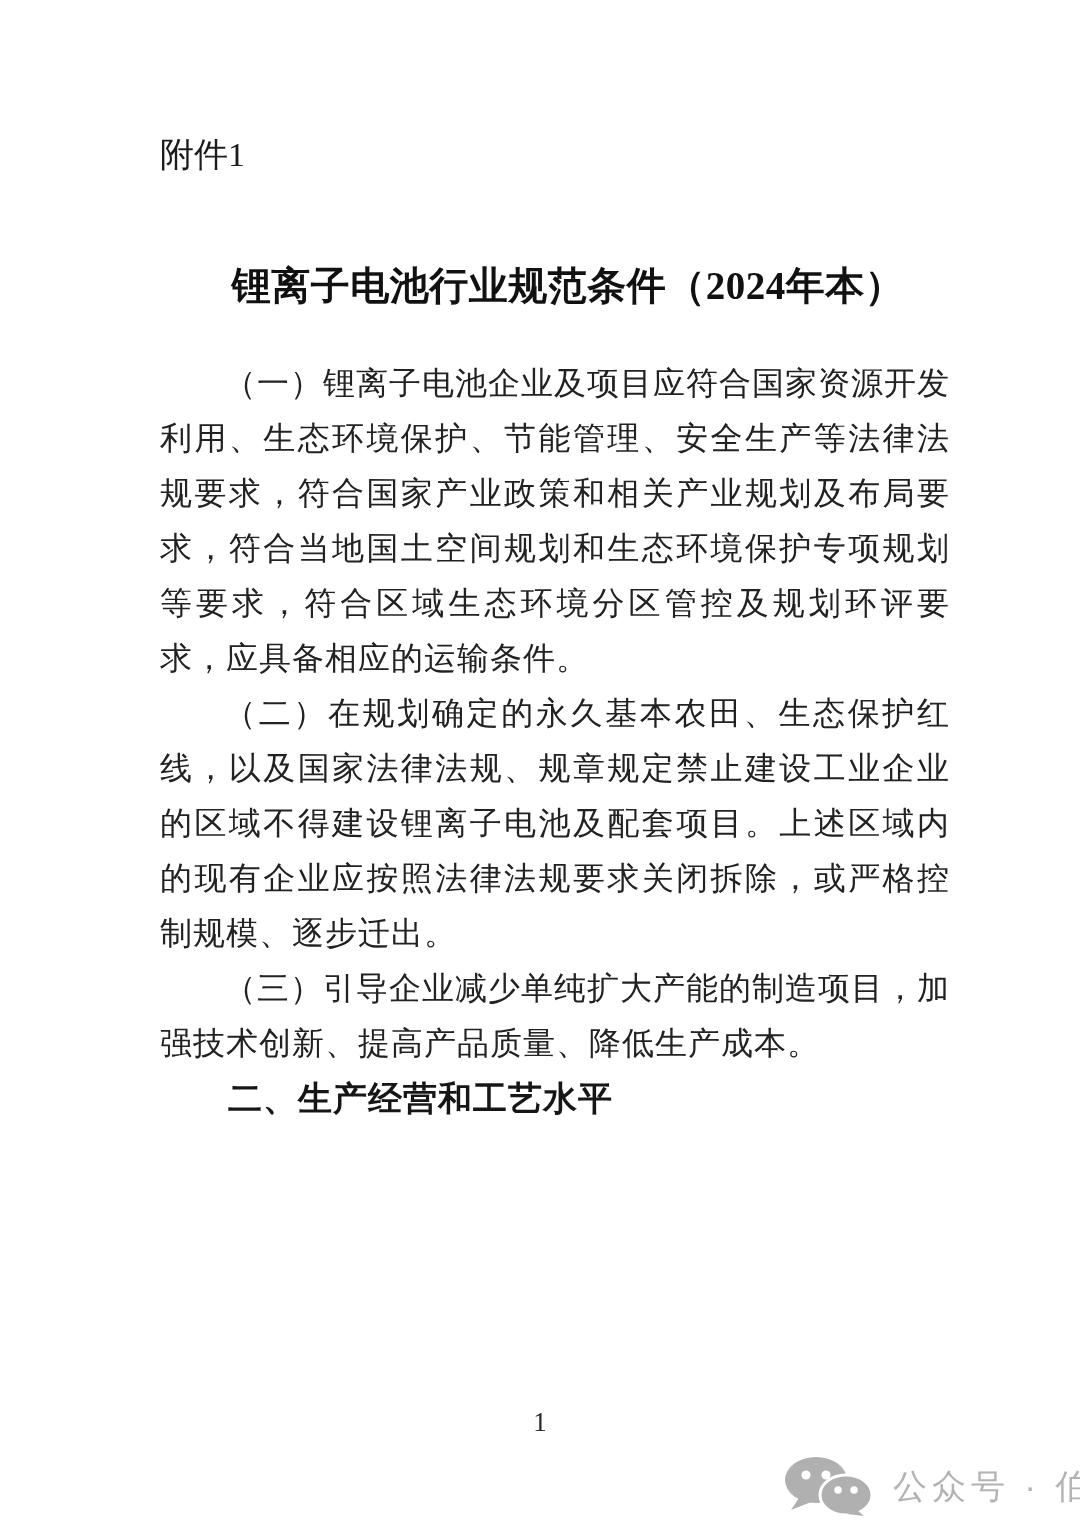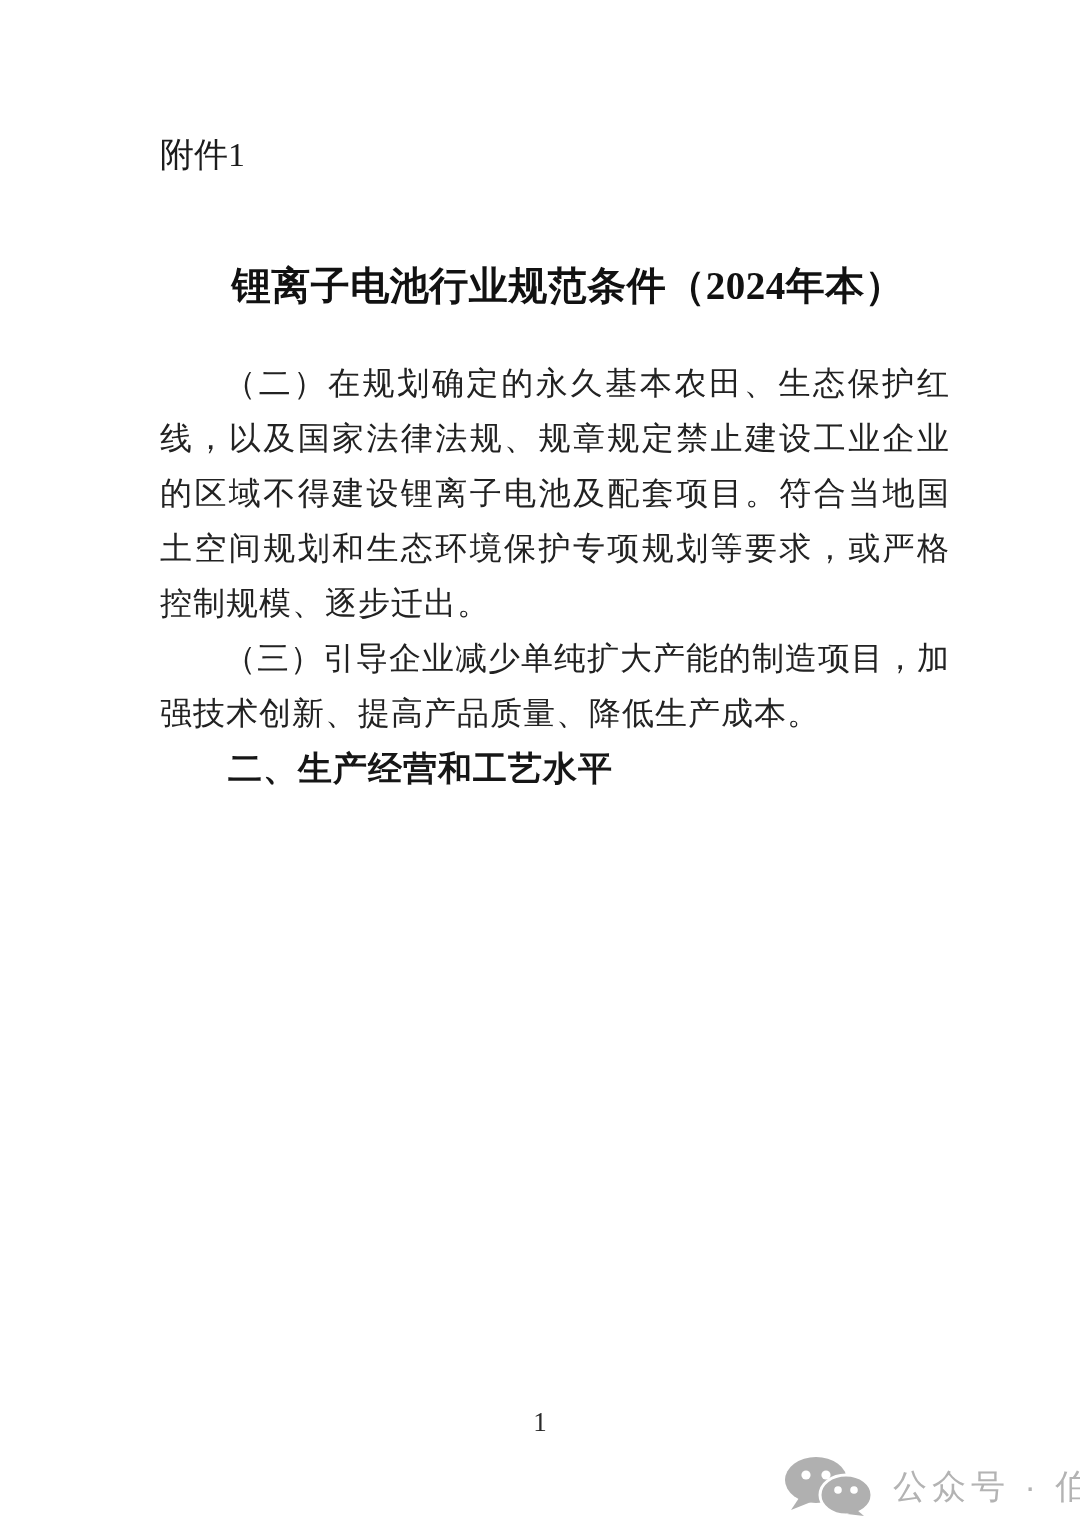--- a/index.html
+++ b/index.html
@@ -98,21 +98,22 @@
 </head>
 <body>
 
 <div class="page">
 
   <div class="attachment-label">附件1</div>
 
   <h1 class="doc-title">锂离子电池行业规范条件（2024年本）</h1>
 
   <div class="body-text">
-    <p class="para">（二）在规划确定的永久基本农田、生态保护红线，以及国家法律法规、规章规定禁止建设工业企业的区域不得建设锂离子电池及配套项目。符合当地国土空间规划和生态环境保护专项规划等要求，或严格控制规模、逐步迁出。</p>
+    <p class="para">（一）锂离子电池企业及项目应符合国家资源开发利用、生态环境保护、节能管理、安全生产等法律法规要求，符合国家产业政策和相关产业规划及布局要求，符合当地国土空间规划和生态环境保护专项规划等要求，符合区域生态环境分区管控及规划环评要求，应具备相应的运输条件。</p>
+    <p class="para">（二）在规划确定的永久基本农田、生态保护红线，以及国家法律法规、规章规定禁止建设工业企业的区域不得建设锂离子电池及配套项目。上述区域内的现有企业应按照法律法规要求关闭拆除，或严格控制规模、逐步迁出。</p>
     <p class="para">（三）引导企业减少单纯扩大产能的制造项目，加强技术创新、提高产品质量、降低生产成本。</p>
     <p class="section-heading">二、生产经营和工艺水平</p>
   </div>
 
   <div class="page-number">1</div>
 
   <div class="watermark-footer">
     <span class="wx-icon">
       <svg viewBox="0 0 90 60" width="90" height="60" xmlns="http://www.w3.org/2000/svg">
 

